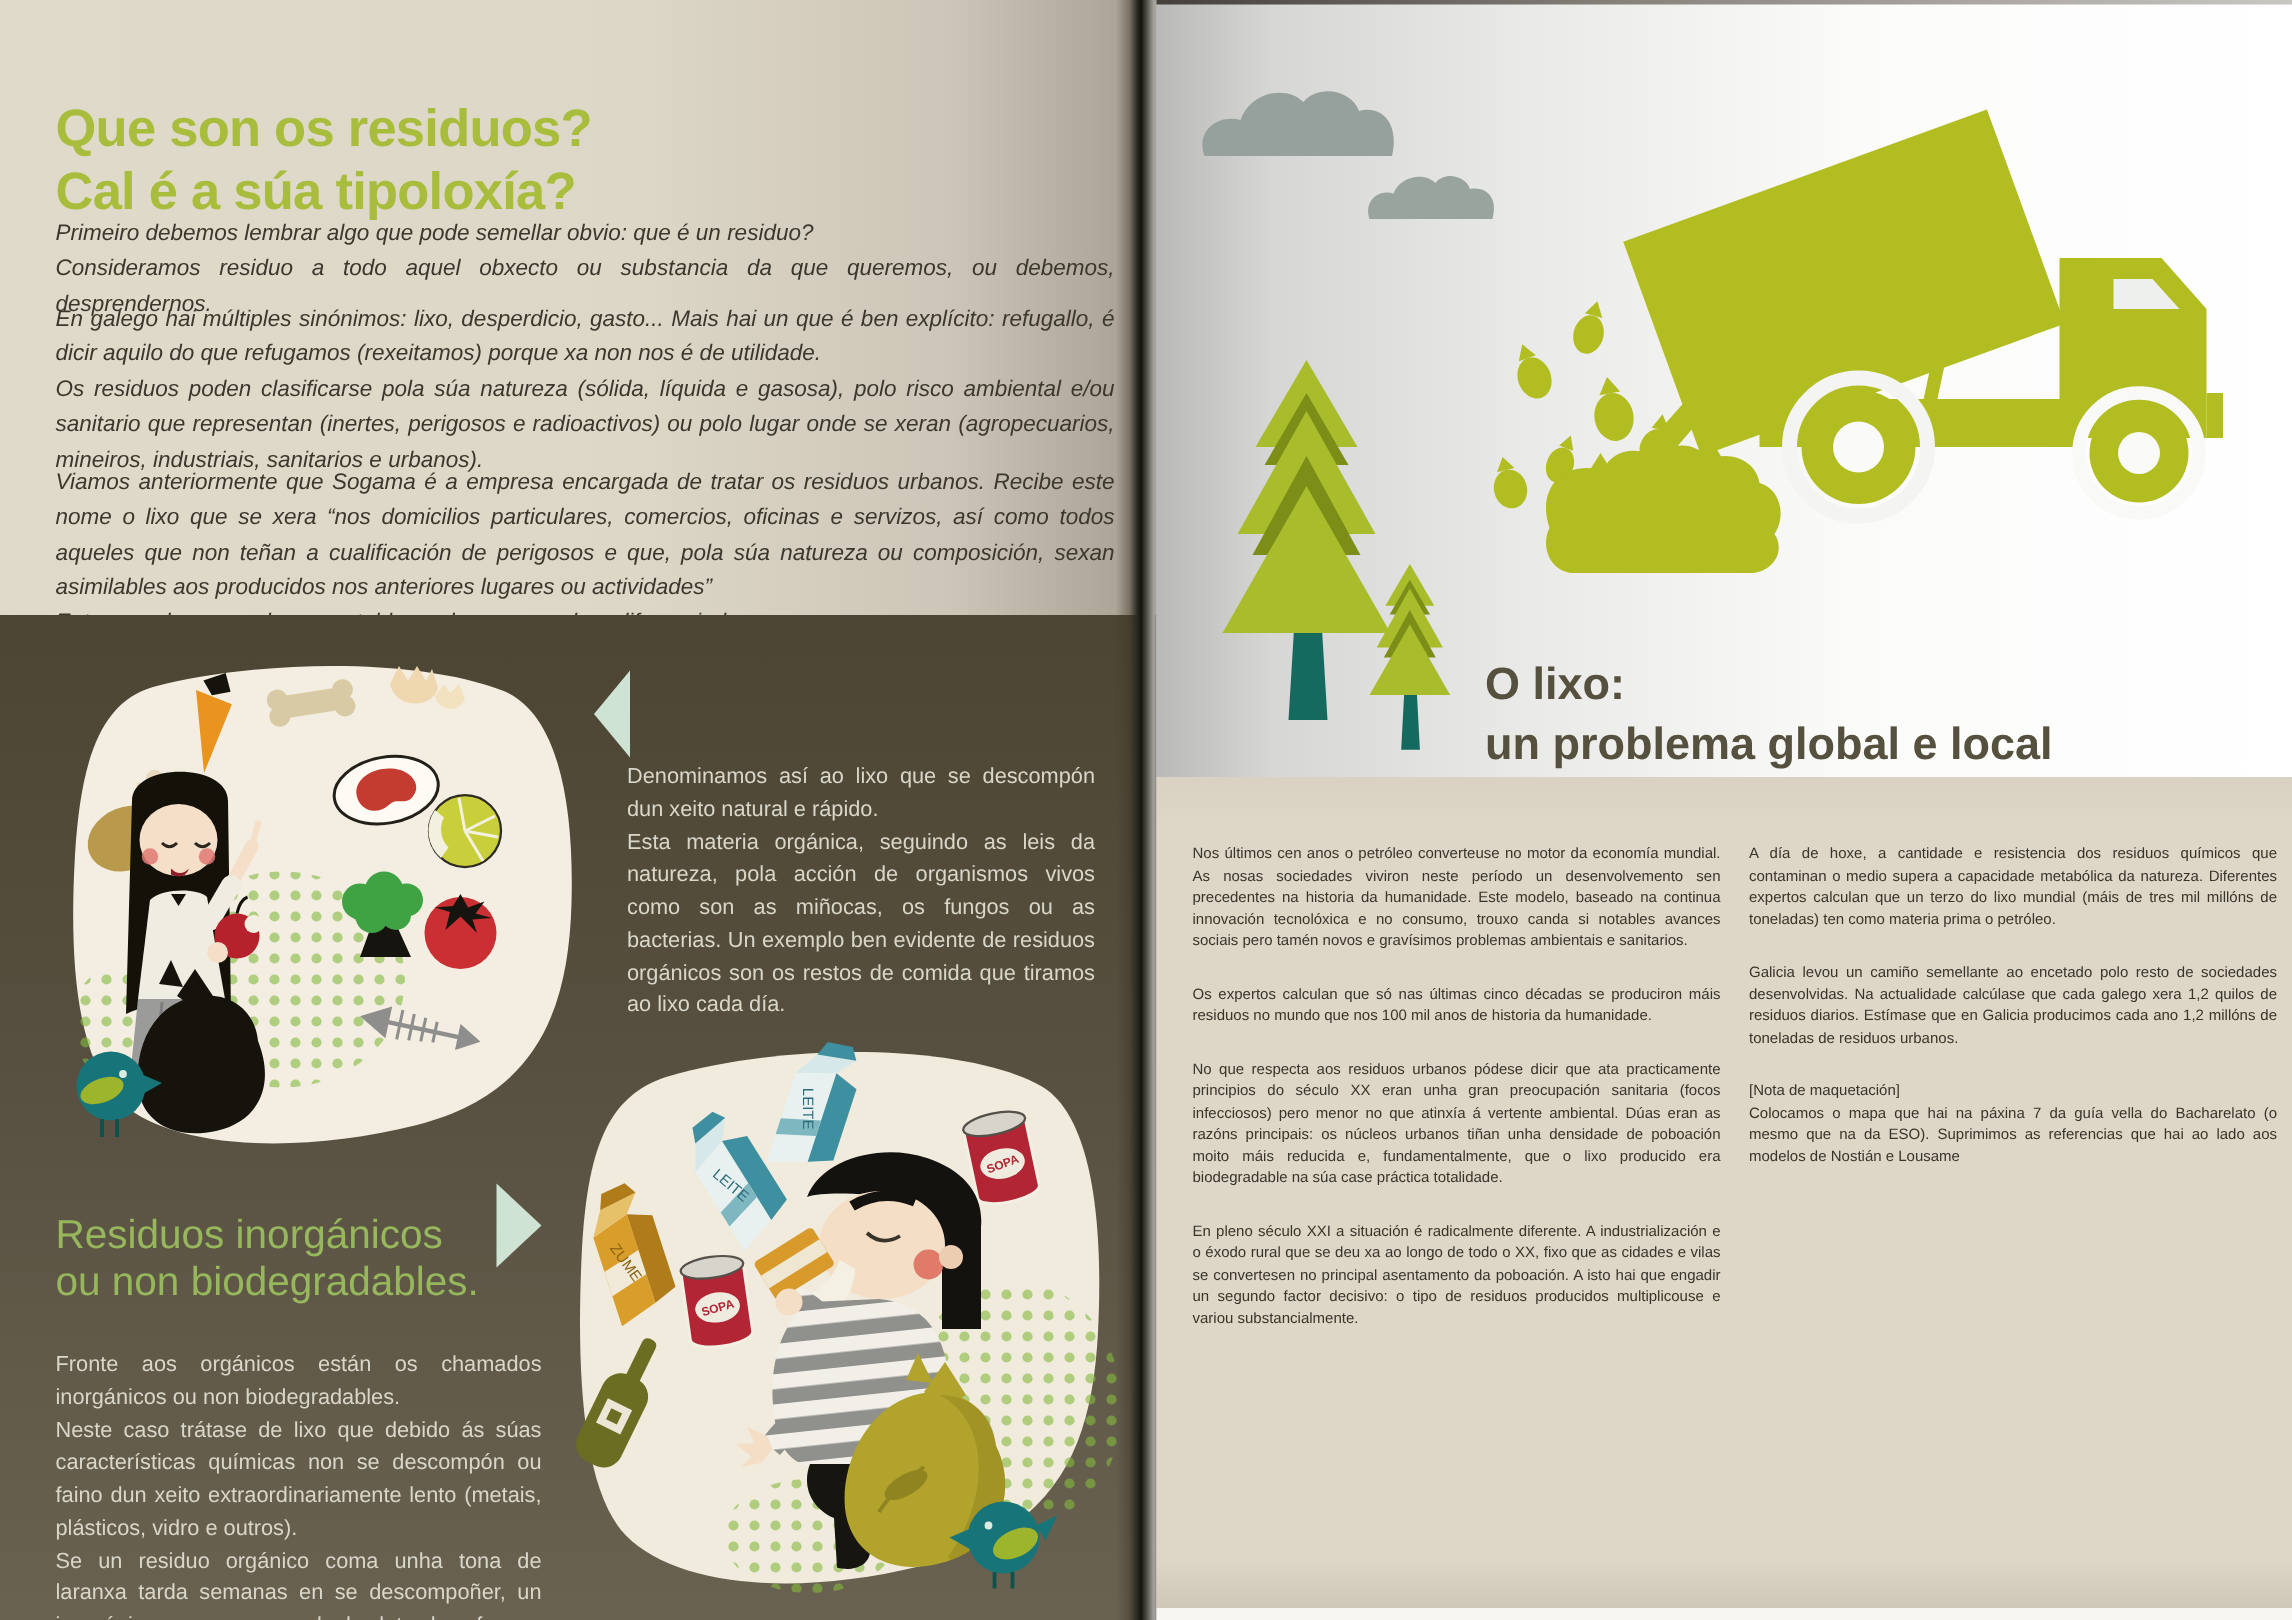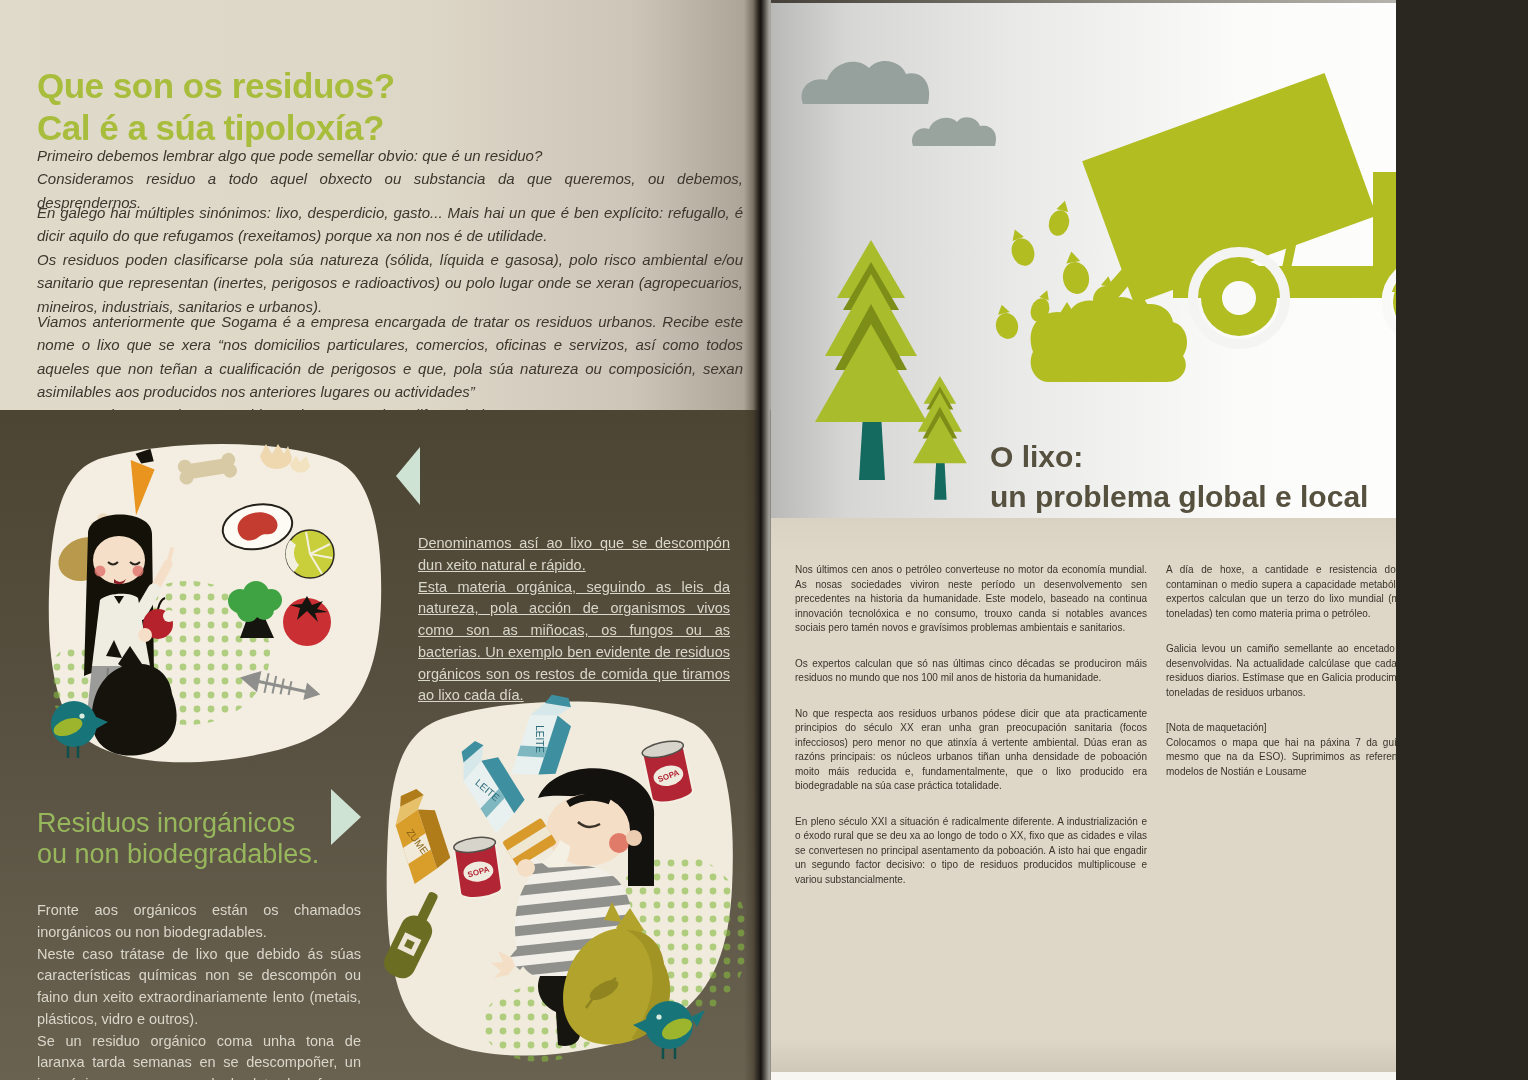--- a/index.html
+++ b/index.html
@@ -1,16 +1,16 @@
 <!DOCTYPE html>
 <html><head>
 <meta charset="utf-8">
 <style>
   html,body{margin:0;padding:0;background:#2a2721;}
-  #spread{position:relative;width:1396px;height:1080px;overflow:hidden;
+  #spread{position:relative;width:1528px;height:1080px;overflow:hidden;
           font-family:"Liberation Sans",sans-serif;}
 
   
   #page-left{position:absolute;left:0;top:0;width:771px;height:1080px;
              background:linear-gradient(to right,#e0dacb 0%,#ddd7c8 55%,#cdc6b8 82%,#a59e90 100%);}
   #left-dark{position:absolute;left:0;top:410px;width:771px;height:670px;
              background:linear-gradient(to bottom,#4c4533 0%,#575040 45%,#6a6251 100%);}
   .lp-title{position:absolute;left:37px;top:42px;font-size:35px;font-weight:bold;
             color:#a9bd3c;line-height:1.18;letter-spacing:-.5px;}
   .para{position:absolute;width:706px;font-size:15px;line-height:1.55;color:#3c372c;
@@ -170,21 +170,21 @@
       <g transform="translate(6,252)">
         <polygon points="50,26 64,32 50,40" fill="#17757a"></polygon>
         <circle cx="30" cy="34" r="23" fill="#17757a"></circle>
         <circle cx="38" cy="26" r="2.6" fill="#d9ecdf"></circle>
         <ellipse cx="24" cy="37" rx="15" ry="8" fill="#9cb52c" transform="rotate(-20 24 37)"></ellipse>
         <path d="M24,56 v12 M34,56 v12" stroke="#0f4f4c" stroke-width="2.5"></path>
       </g>
     </svg>
 
     <div class="arrow-left"></div>
-    <p class="dk-para" style="left:418px;top:533px;width:312px;text-decoration:underline;">Denominamos así ao lixo que se descompón dun xeito natural e rápido.
+    <p class="dk-para" style="left:418px;top:508px;width:312px;">Denominamos así ao lixo que se descompón dun xeito natural e rápido.
 Esta materia orgánica, seguindo as leis da natureza, pola acción de organismos vivos como son as miñocas, os fungos ou as bacterias. Un exemplo ben evidente de residuos orgánicos son os restos de comida que tiramos ao lixo cada día.</p>
 
     <h2 class="dk-head" style="left:37px;top:786px;">
       <span>Residuos inorgánicos</span><br>
       <span>ou non biodegradables.</span>
     </h2>
     <div class="arrow-right"></div>
     <p class="dk-para" style="left:37px;top:900px;width:324px;">Fronte aos orgánicos están os chamados inorgánicos ou non biodegradables.
 Neste caso trátase de lixo que debido ás súas características químicas non se descompón ou faino dun xeito extraordinariamente lento (metais, plásticos, vidro e outros).
 Se un residuo orgánico coma unha tona de laranxa tarda semanas en se descompoñer, un  inorgánico, como o caso dunha lata de refresco, pode tardar ata 15 anos.</p>

